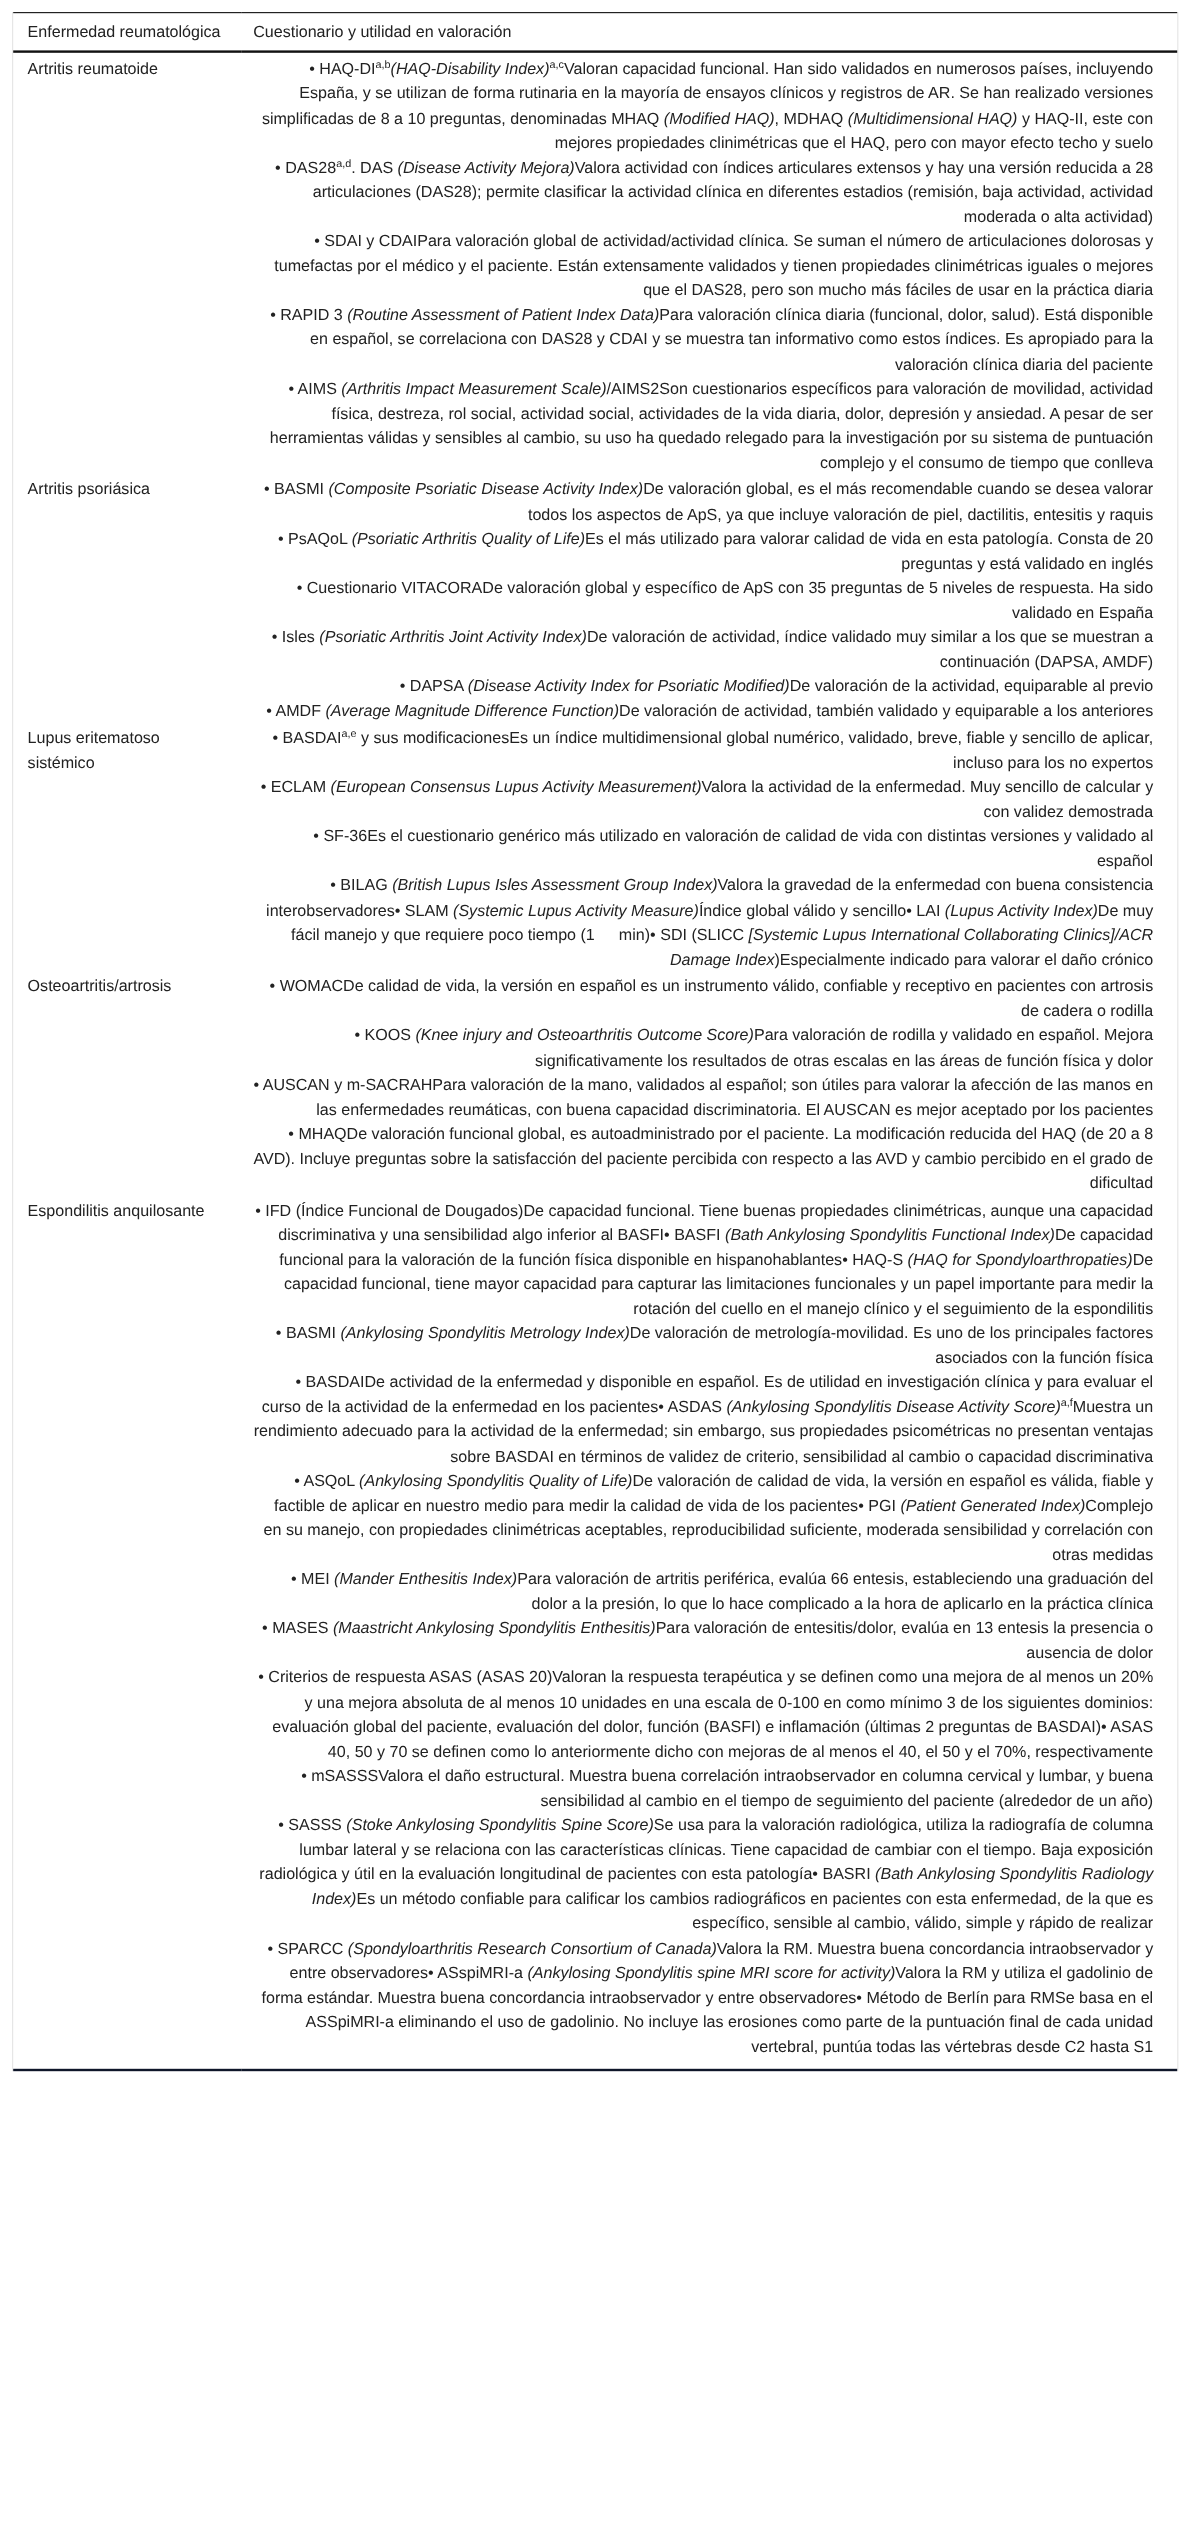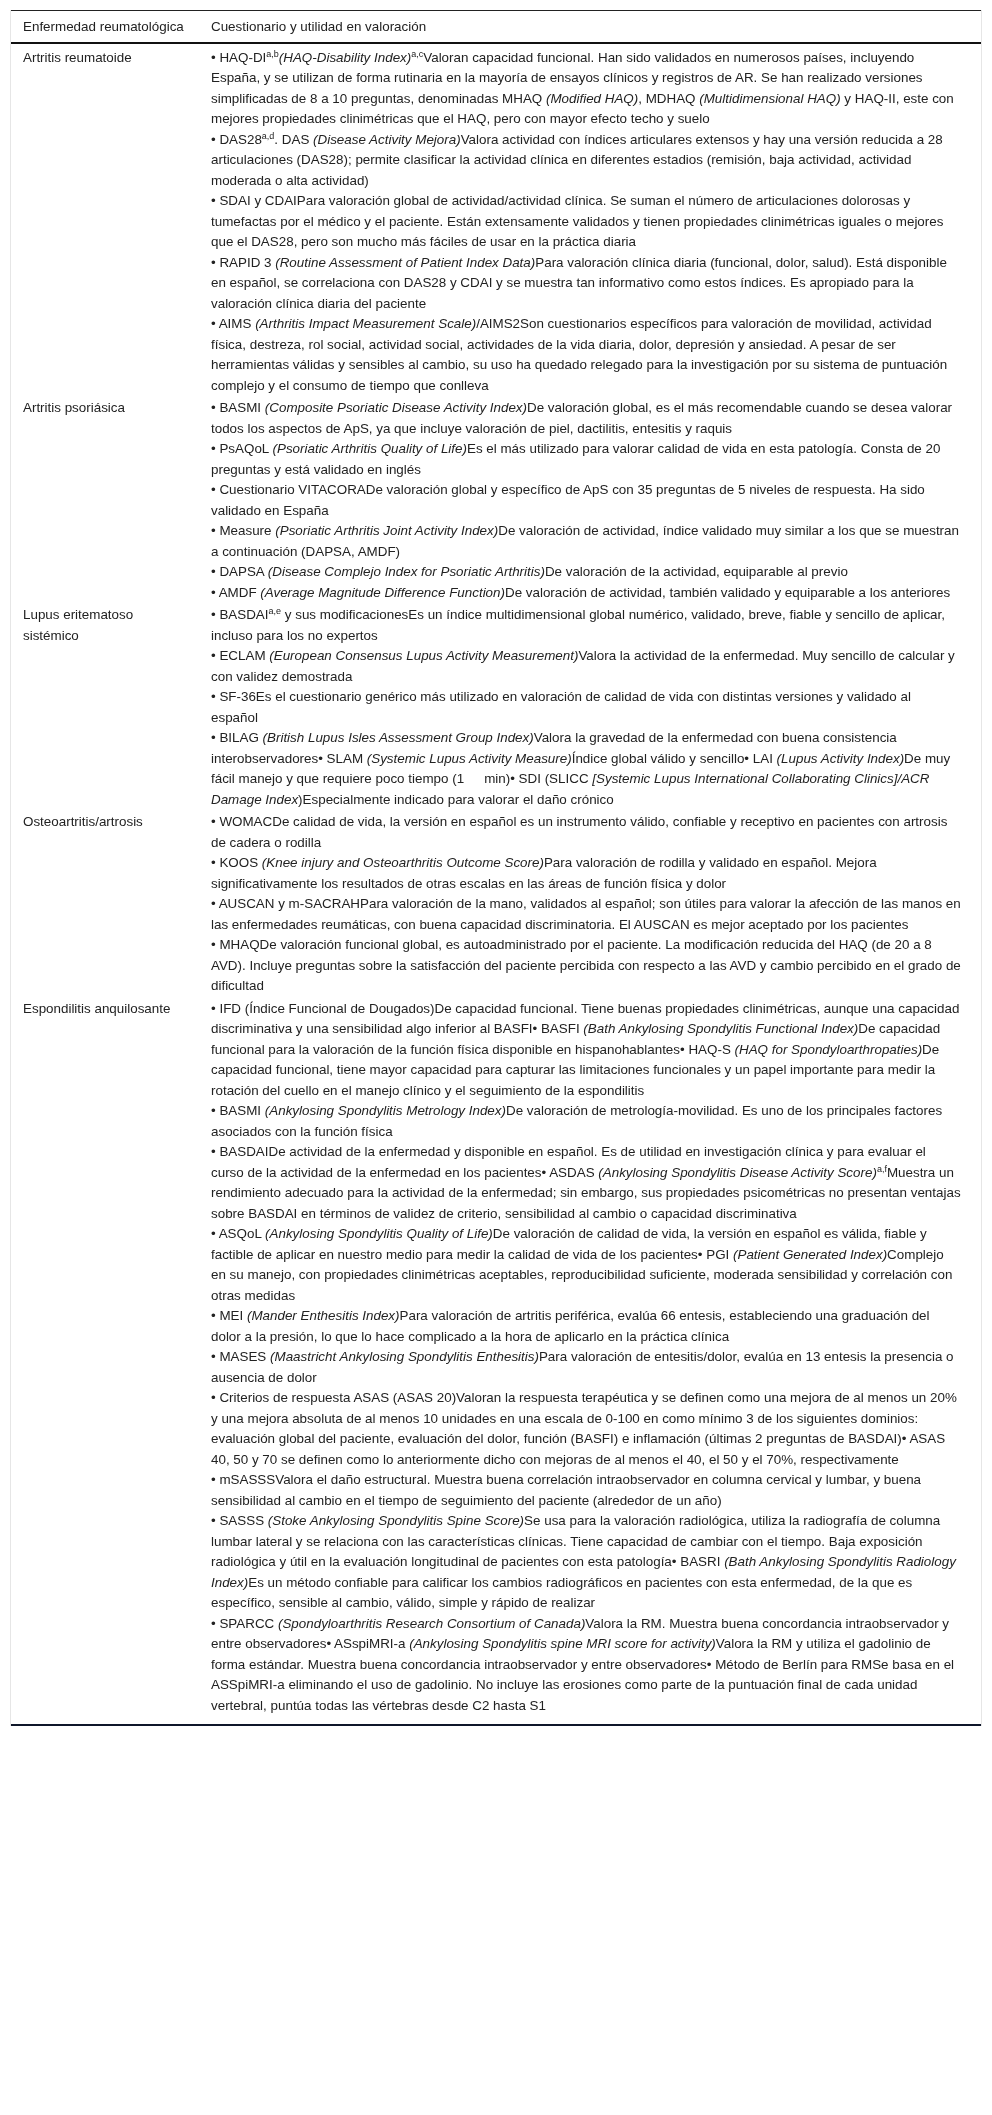--- a/index.html
+++ b/index.html
@@ -7,21 +7,21 @@
   .table-wrap { position: absolute; left: 10px; top: 10px; width: 970px; border-left: 1px solid #e6e6e6; border-right: 1px solid #e6e6e6; }
   table { border-collapse: collapse; width: 100%; font-size: 13.4px; line-height: 20.5px; }
   thead tr { border-top: 1px solid #222; border-bottom: 2px solid #111; }
   tbody { border-bottom: 2px solid #0f172a; }
   th { font-weight: normal; text-align: left; vertical-align: top; padding: 6px 10px 4px 12px; }
   td { vertical-align: top; padding: 2px 10px 0 12px; }
   .c1 { width: 168px; }
   .c2 { padding-left: 10px; padding-right: 20px; }
   tbody tr:first-child td { padding-top: 4px; }
   tbody tr:last-child td { padding-bottom: 8px; }
-  .item { margin: 0; }
+  .item { margin: 0; text-align: right; }
   i { font-style: italic; }
   sup { font-size: 9px; line-height: 0; vertical-align: 5px; }
 </style>
 </head>
 <body>
 
 <div class="table-wrap">
   <table>
     <thead>
       <tr>
@@ -39,22 +39,22 @@
             <div class="item"><span>• RAPID 3 </span><i>(Routine Assessment of Patient Index Data)</i><span>Para valoración clínica diaria (funcional, dolor, salud). Está disponible en español, se correlaciona con DAS28 y CDAI y se muestra tan informativo como estos índices. Es apropiado para la valoración clínica diaria del paciente</span></div>
             <div class="item"><span>• AIMS </span><i>(Arthritis Impact Measurement Scale)</i><span>/AIMS2Son cuestionarios específicos para valoración de movilidad, actividad física, destreza, rol social, actividad social, actividades de la vida diaria, dolor, depresión y ansiedad. A pesar de ser herramientas válidas y sensibles al cambio, su uso ha quedado relegado para la investigación por su sistema de puntuación complejo y el consumo de tiempo que conlleva</span></div>
           </td>
         </tr>
         <tr>
           <td class="c1">Artritis psoriásica</td>
           <td class="c2">
             <div class="item"><span>• BASMI </span><i>(Composite Psoriatic Disease Activity Index)</i><span>De valoración global, es el más recomendable cuando se desea valorar todos los aspectos de ApS, ya que incluye valoración de piel, dactilitis, entesitis y raquis</span></div>
             <div class="item"><span>• PsAQoL </span><i>(Psoriatic Arthritis Quality of Life)</i><span>Es el más utilizado para valorar calidad de vida en esta patología. Consta de 20 preguntas y está validado en inglés</span></div>
             <div class="item"><span>• Cuestionario VITACORADe valoración global y específico de ApS con 35 preguntas de 5 niveles de respuesta. Ha sido validado en España</span></div>
-            <div class="item"><span>• Measure </span><i>(Psoriatic Arthritis Joint Activity Index)</i><span>De valoración de actividad, índice validado muy similar a los que se muestran a continuación (DAPSA, AMDF)</span></div>
-            <div class="item"><span>• DAPSA </span><i>(Disease Complejo Index for Psoriatic Arthritis)</i><span>De valoración de la actividad, equiparable al previo</span></div>
+            <div class="item"><span>• Isles </span><i>(Psoriatic Arthritis Joint Activity Index)</i><span>De valoración de actividad, índice validado muy similar a los que se muestran a continuación (DAPSA, AMDF)</span></div>
+            <div class="item"><span>• DAPSA </span><i>(Disease Activity Index for Psoriatic Modified)</i><span>De valoración de la actividad, equiparable al previo</span></div>
             <div class="item"><span>• AMDF </span><i>(Average Magnitude Difference Function)</i><span>De valoración de actividad, también validado y equiparable a los anteriores</span></div>
           </td>
         </tr>
         <tr>
           <td class="c1">Lupus eritematoso sistémico</td>
           <td class="c2">
             <div class="item"><span>• BASDAI</span><sup>a,e</sup><span> y sus modificacionesEs un índice multidimensional global numérico, validado, breve, fiable y sencillo de aplicar, incluso para los no expertos</span></div>
             <div class="item"><span>• ECLAM </span><i>(European Consensus Lupus Activity Measurement)</i><span>Valora la actividad de la enfermedad. Muy sencillo de calcular y con validez demostrada</span></div>
             <div class="item"><span>• SF-36Es el cuestionario genérico más utilizado en valoración de calidad de vida con distintas versiones y validado al español</span></div>
             <div class="item"><span>• BILAG </span><i>(British Lupus Isles Assessment Group Index)</i><span>Valora la gravedad de la enfermedad con buena consistencia interobservadores• SLAM </span><i>(Systemic Lupus Activity Measure)</i><span>Índice global válido y sencillo• LAI </span><i>(Lupus Activity Index)</i><span>De muy fácil manejo y que requiere poco tiempo (1  min)• SDI (SLICC </span><i>[Systemic Lupus International Collaborating Clinics]/ACR Damage Index</i><span>)Especialmente indicado para valorar el daño crónico</span></div>

